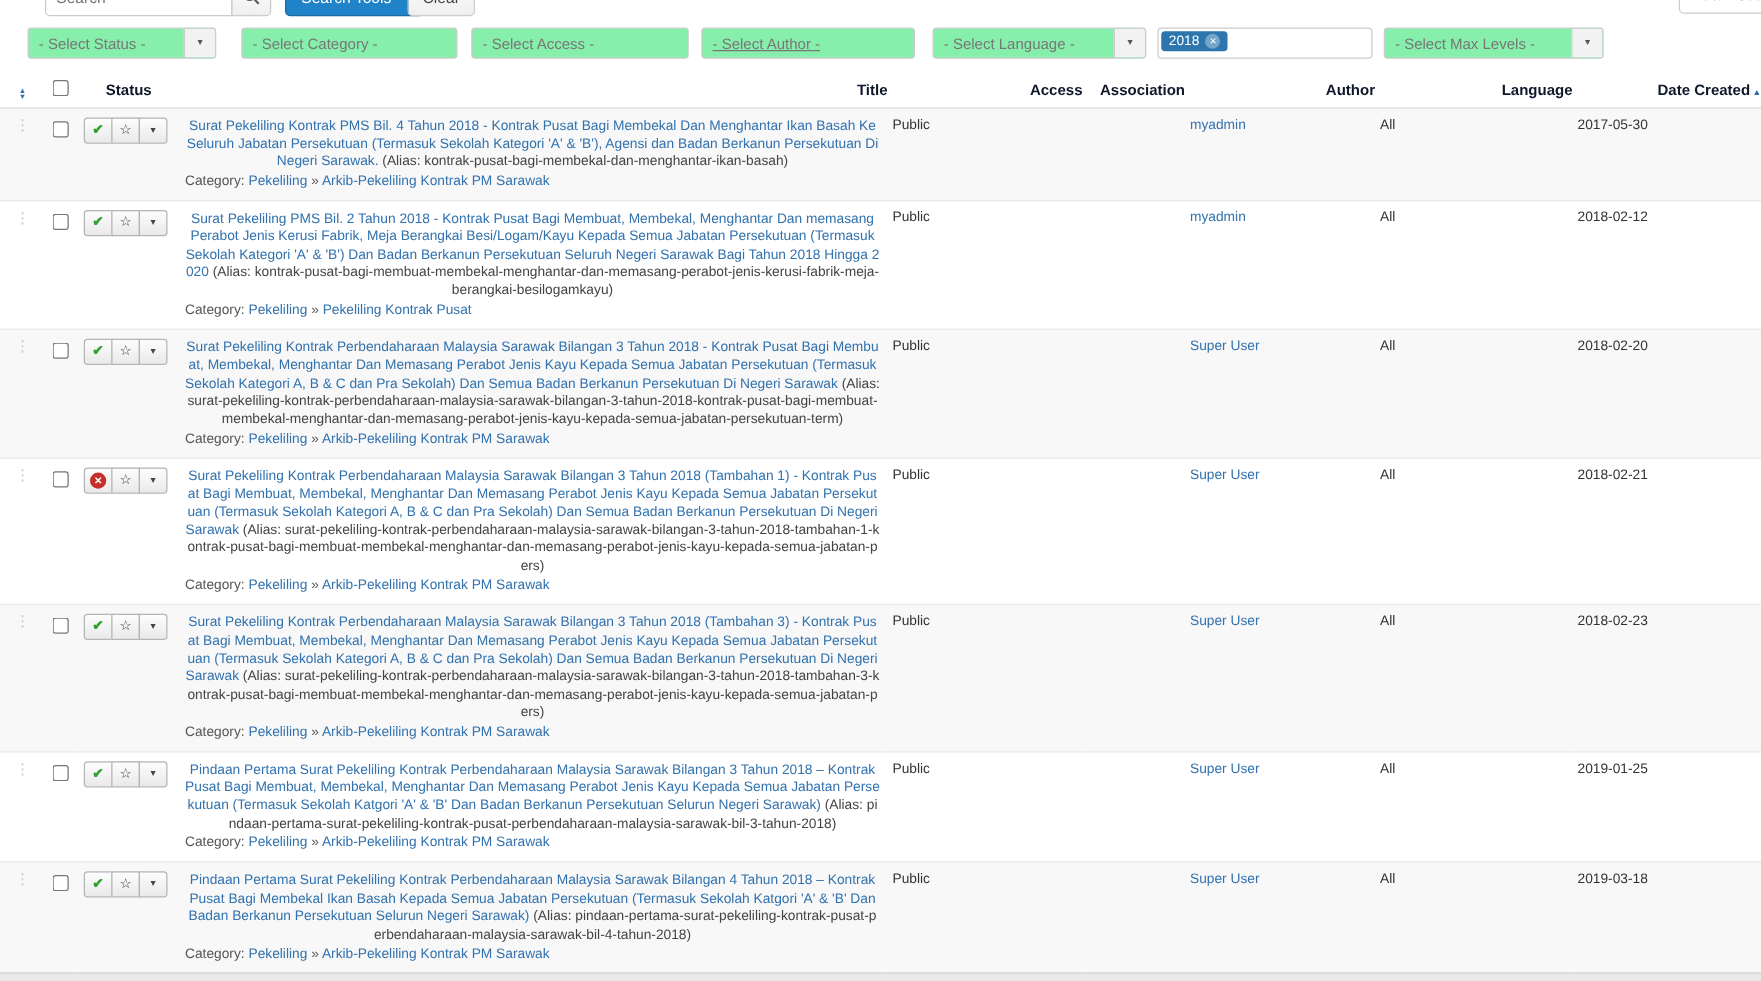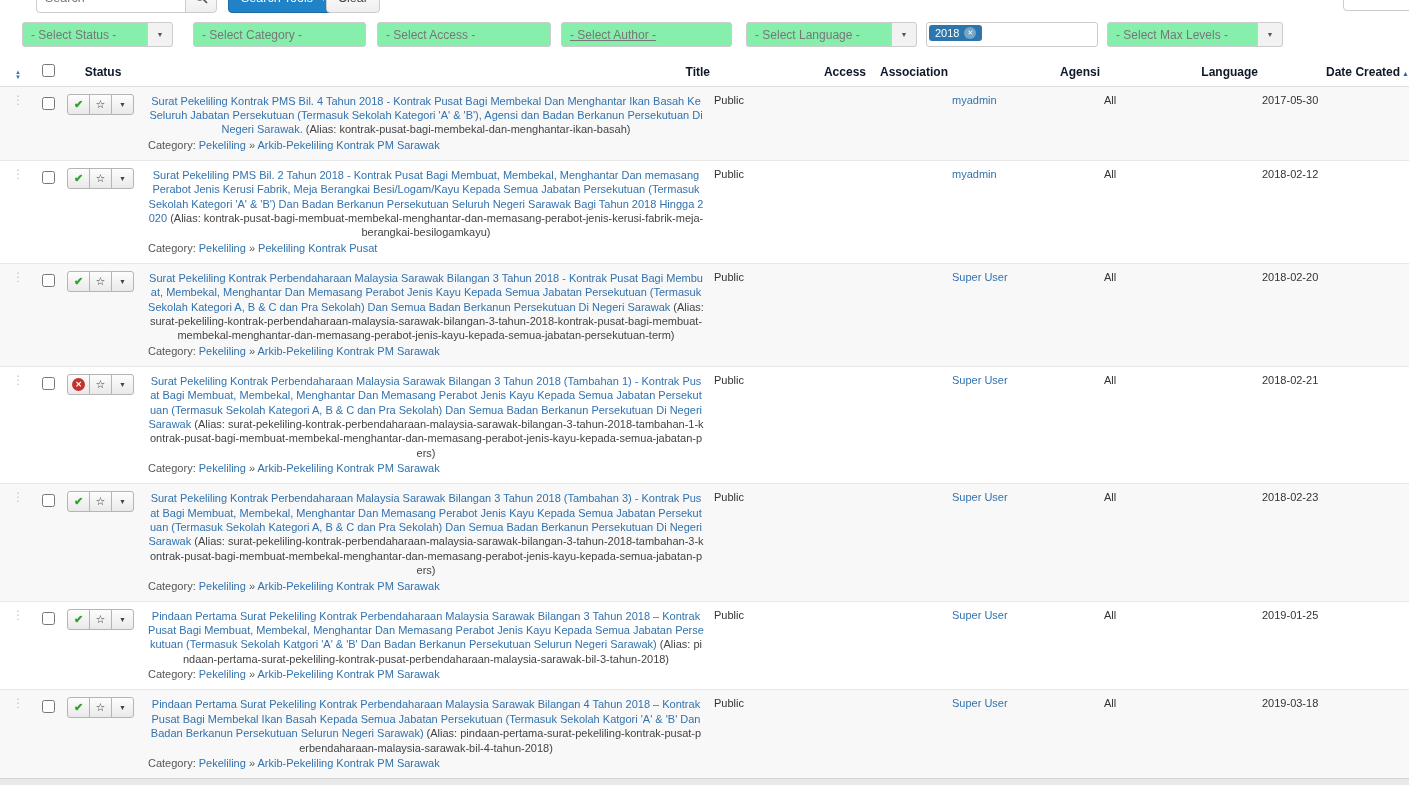--- a/index.html
+++ b/index.html
@@ -163,21 +163,21 @@
           <span class="ord-icon">
             <i>▲</i>
             <i>▼</i>
           </span>
         </th>
         <th class="col-check"><input type="checkbox" style=""></th>
         <th class="th-center"><a>Status</a></th>
         <th class="cell-pad"><a>Title</a></th>
         <th class="cell-pad"><a>Access</a></th>
         <th class="cell-pad"><a>Association</a></th>
-        <th class="cell-pad"><a>Agensi</a></th>
+        <th class="cell-pad"><a>Author</a></th>
         <th class="cell-pad"><a>Language</a></th>
         <th class="cell-pad">
           <a>Date Created</a><span class="asc-caret">▲</span>
         </th>
       </tr>
     </thead>
     <tbody>
         <tr class="odd">
     <td class="th-center">
             <span class="drag">⋮</span>

